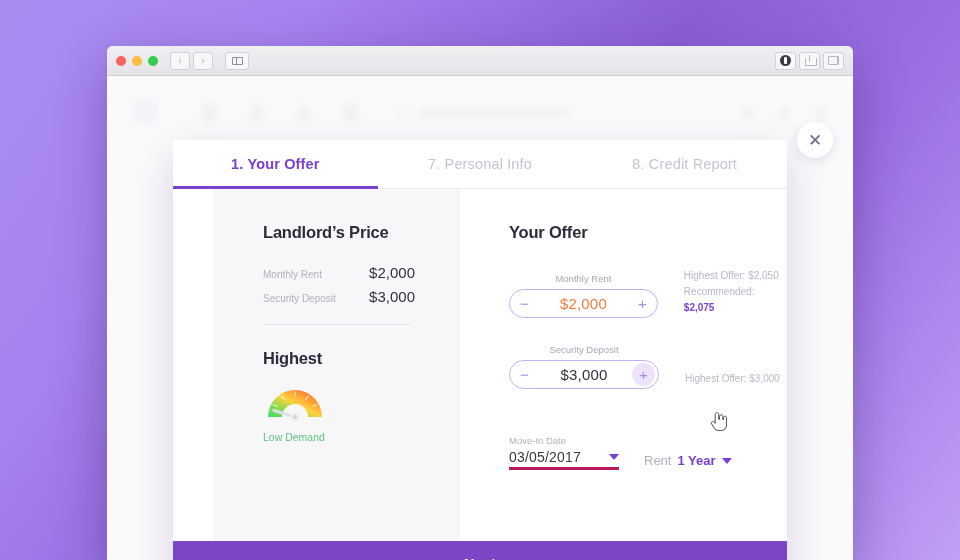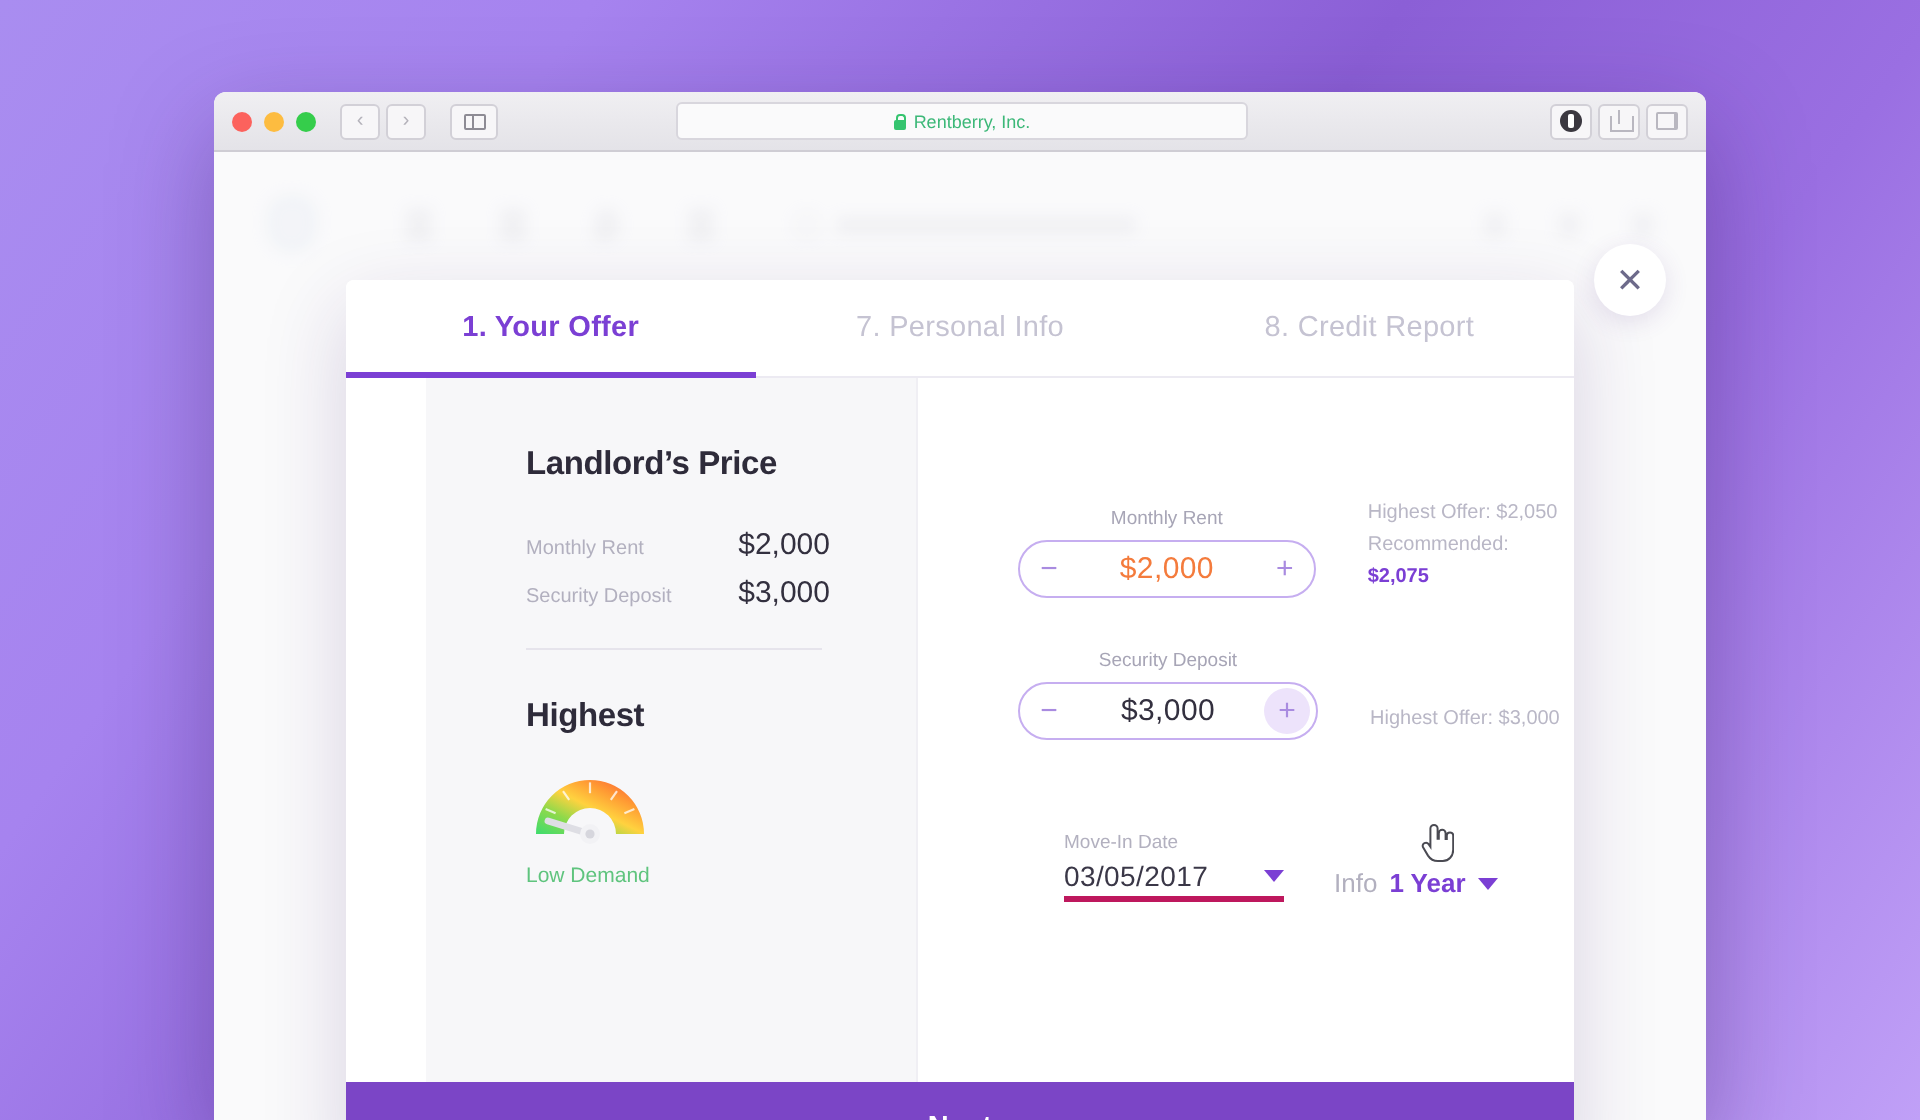--- a/index.html
+++ b/index.html
@@ -232,21 +232,21 @@
     letter-spacing: .2px;
   }
   .val-orange { color: #f47b3c; }
   .val-dark { color: #33303f; }
 
   .hints { margin-left: 26px; padding-bottom: 2px; }
   .hint { font-size: 10px; color: #b9b7c6; line-height: 16px; }
   .hint b { color: #7b3fd4; font-weight: bold; }
 
   .dt-row { display: flex; align-items: flex-end; margin-top: 46px; }
-  .date-col { width: 110px; margin-left: 23px; }
+  .date-col { width: 110px; }
   .date-field {
     border-bottom: 3px solid #be185d;
     display: flex; align-items: center; justify-content: space-between;
     padding-bottom: 2px;
   }
   .date-lbl { font-size: 9.5px; color: #b2b0bf; display: block; margin-bottom: 3px; }
   .date-val { font-size: 14px; color: #3a3747; letter-spacing: .2px; }
   .caret {
     width: 0; height: 0;
     border-left: 5px solid transparent;
@@ -291,24 +291,20 @@
 
     <div class="navbtns">
       <div class="navbtn">‹</div>
       <div class="navbtn">›</div>
     </div>
 
     <div class="sidebtn">
       <span class="side-ico"></span>
     </div>
 
-    <div class="urlbar">
-      <span class="lock"></span>
-      <span>Rentberry, Inc.</span>
-    </div>
 
     <div class="rightbtns">
       <div class="rbtn">
         <span class="dot-ico"></span>
       </div>
       <div class="rbtn">
         <span class="share-ico"></span>
       </div>
       <div class="rbtn">
         <span class="tabs-ico"></span>
@@ -396,20 +392,21 @@
               </g>
               <line x1="32" y1="33" x2="11" y2="26.5" stroke="#dedee4" stroke-width="3.4" stroke-linecap="round"></line>
               <circle cx="32" cy="33" r="5" fill="#f2f2f5"></circle>
               <circle cx="32" cy="33" r="2.3" fill="#d6d6dd"></circle>
             </svg>
             <div class="gauge-label">Low Demand</div>
           </div>
         </div>
 
         <div class="right-pane">
+          <div class="sec-title">Your Offer</div>
 
           <div class="offer-row">
             <div class="stepper-col">
               <span class="field-lbl">Monthly Rent</span>
               <div class="stepper">
                 <span class="step-btn">−</span>
                 <span class="step-val val-orange">$2,000</span>
                 <span class="step-btn">+</span>
               </div>
             </div>
@@ -437,21 +434,21 @@
 
           <div class="dt-row">
             <div class="date-col">
               <span class="date-lbl">Move-In Date</span>
               <div class="date-field">
                 <span class="date-val">03/05/2017</span>
                 <span class="caret"></span>
               </div>
             </div>
             <div class="term-col">
-              <span class="term-lbl">Info</span>
+              <span class="term-lbl">Rent</span>
               <span class="term-val">1 Year</span>
               <span class="caret"></span>
             </div>
           </div>
         </div>
       </div>
 
       <div class="next-btn">
         <span>Next</span>
       </div>

